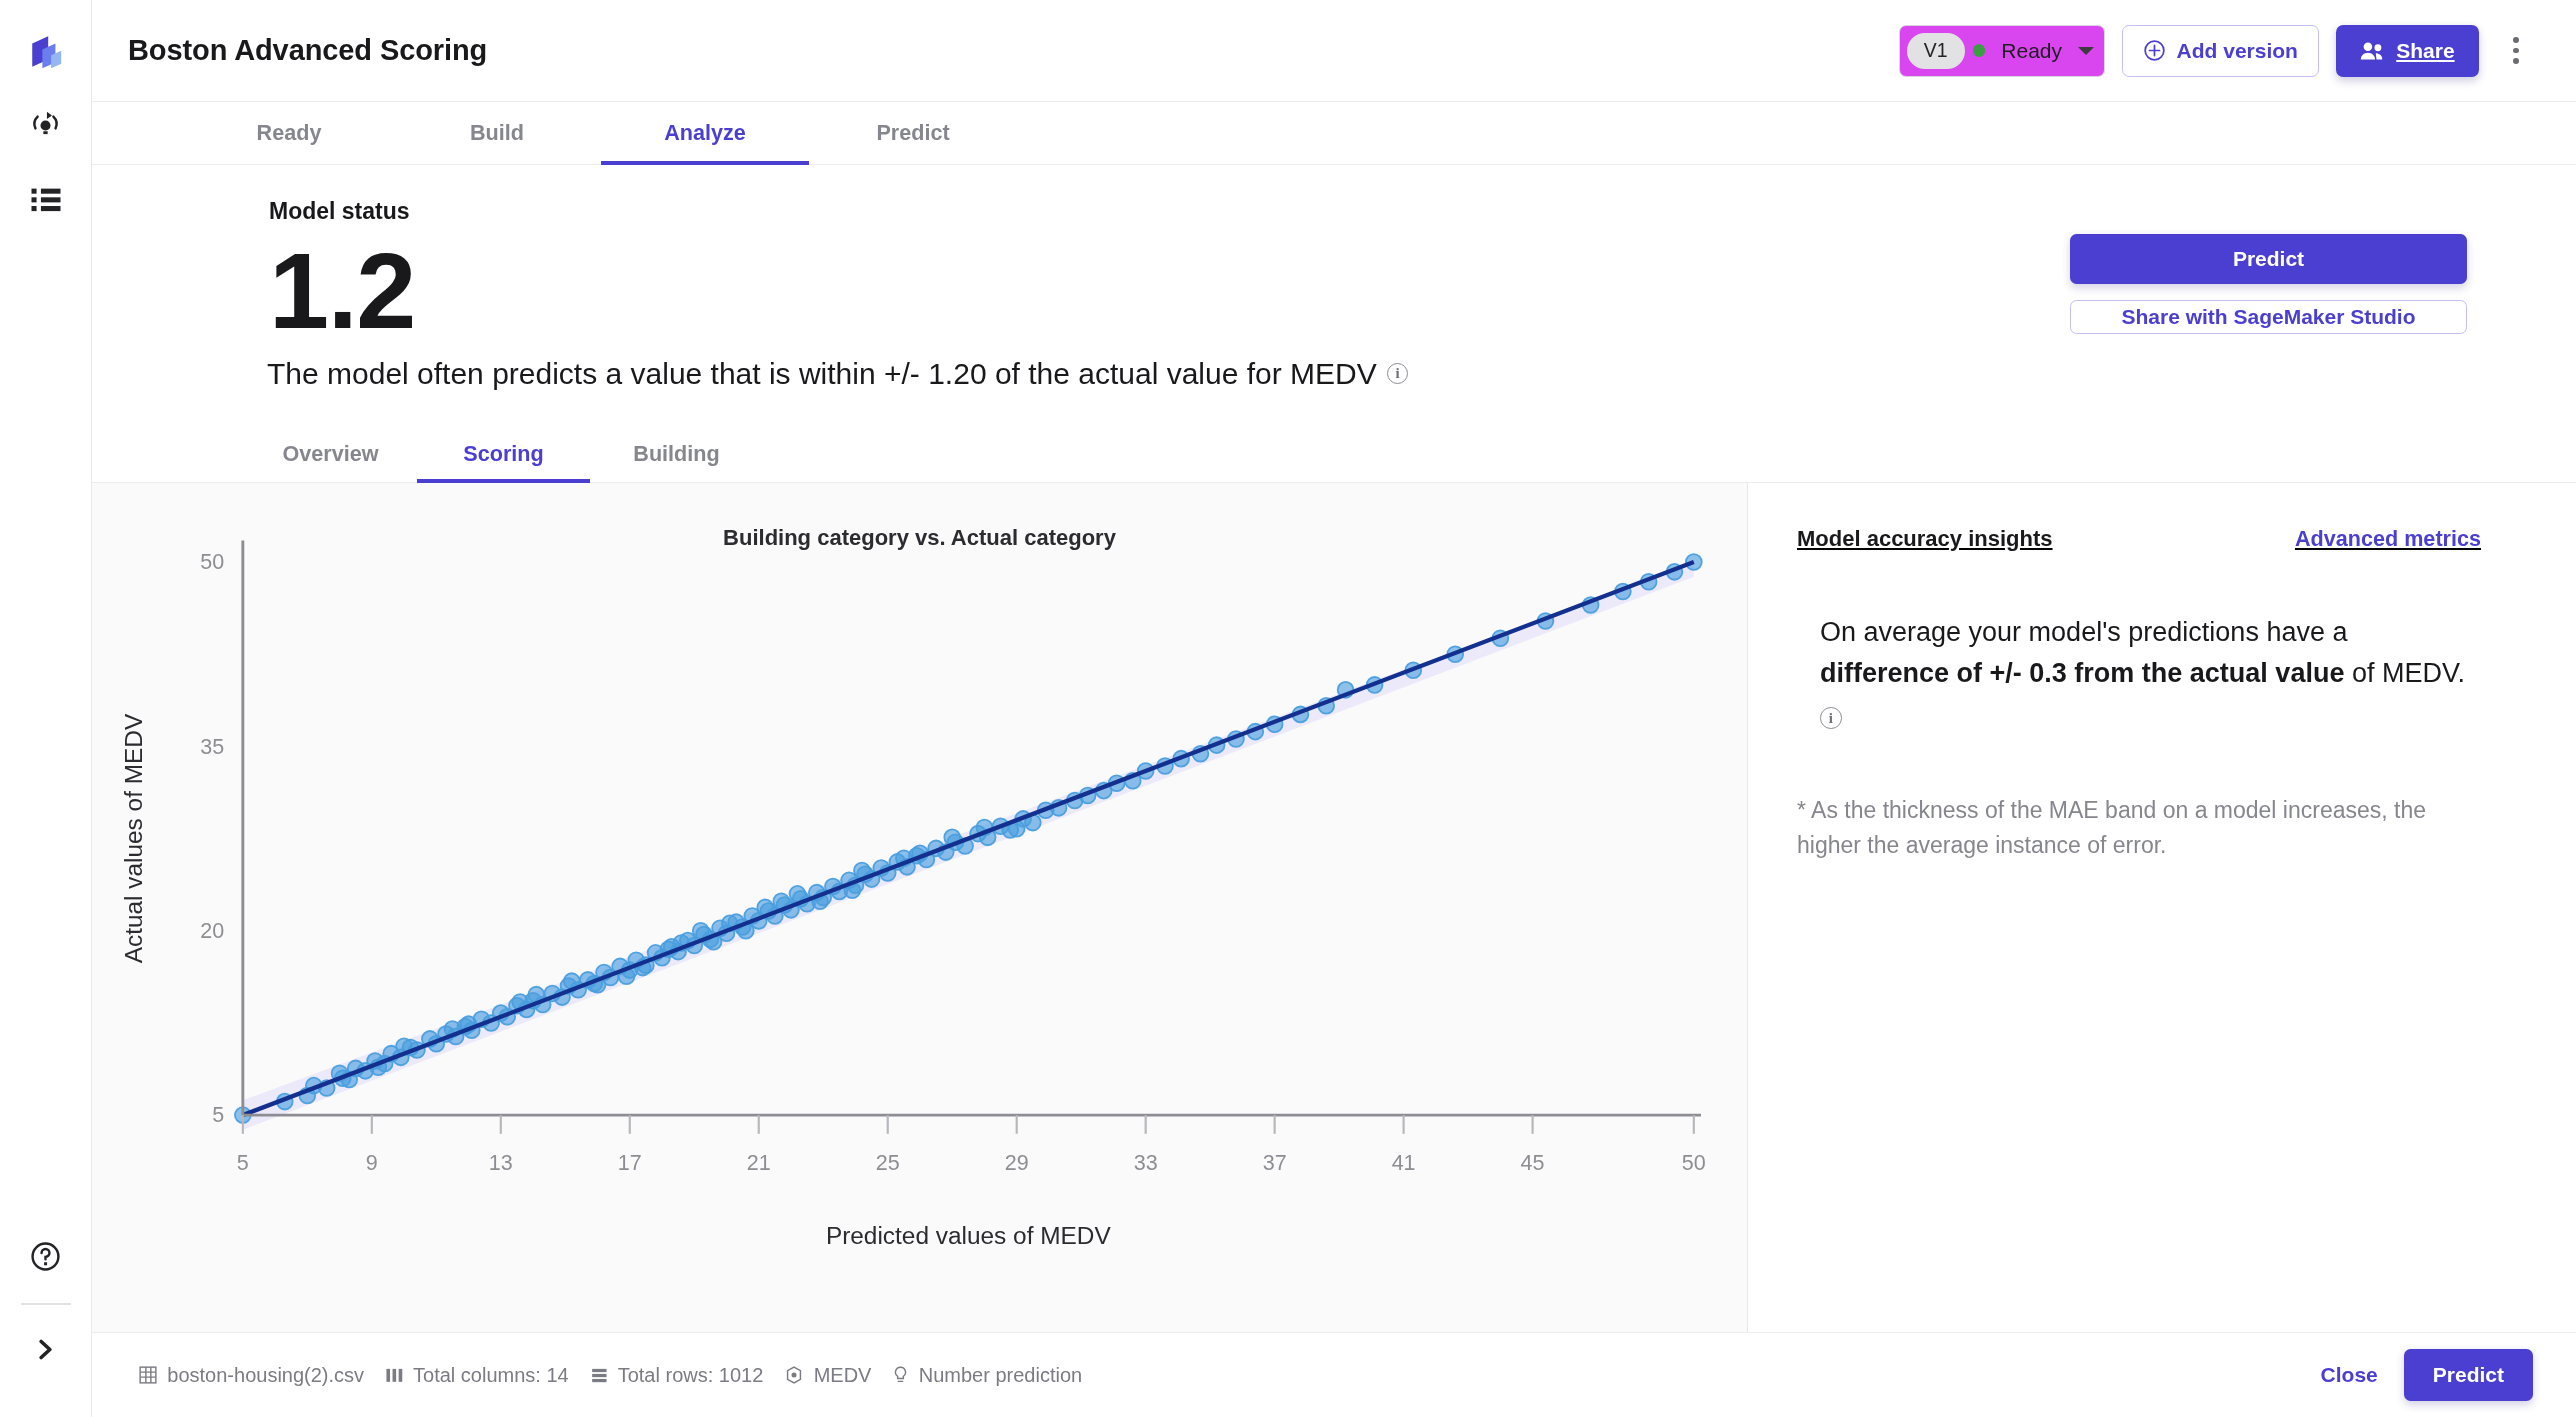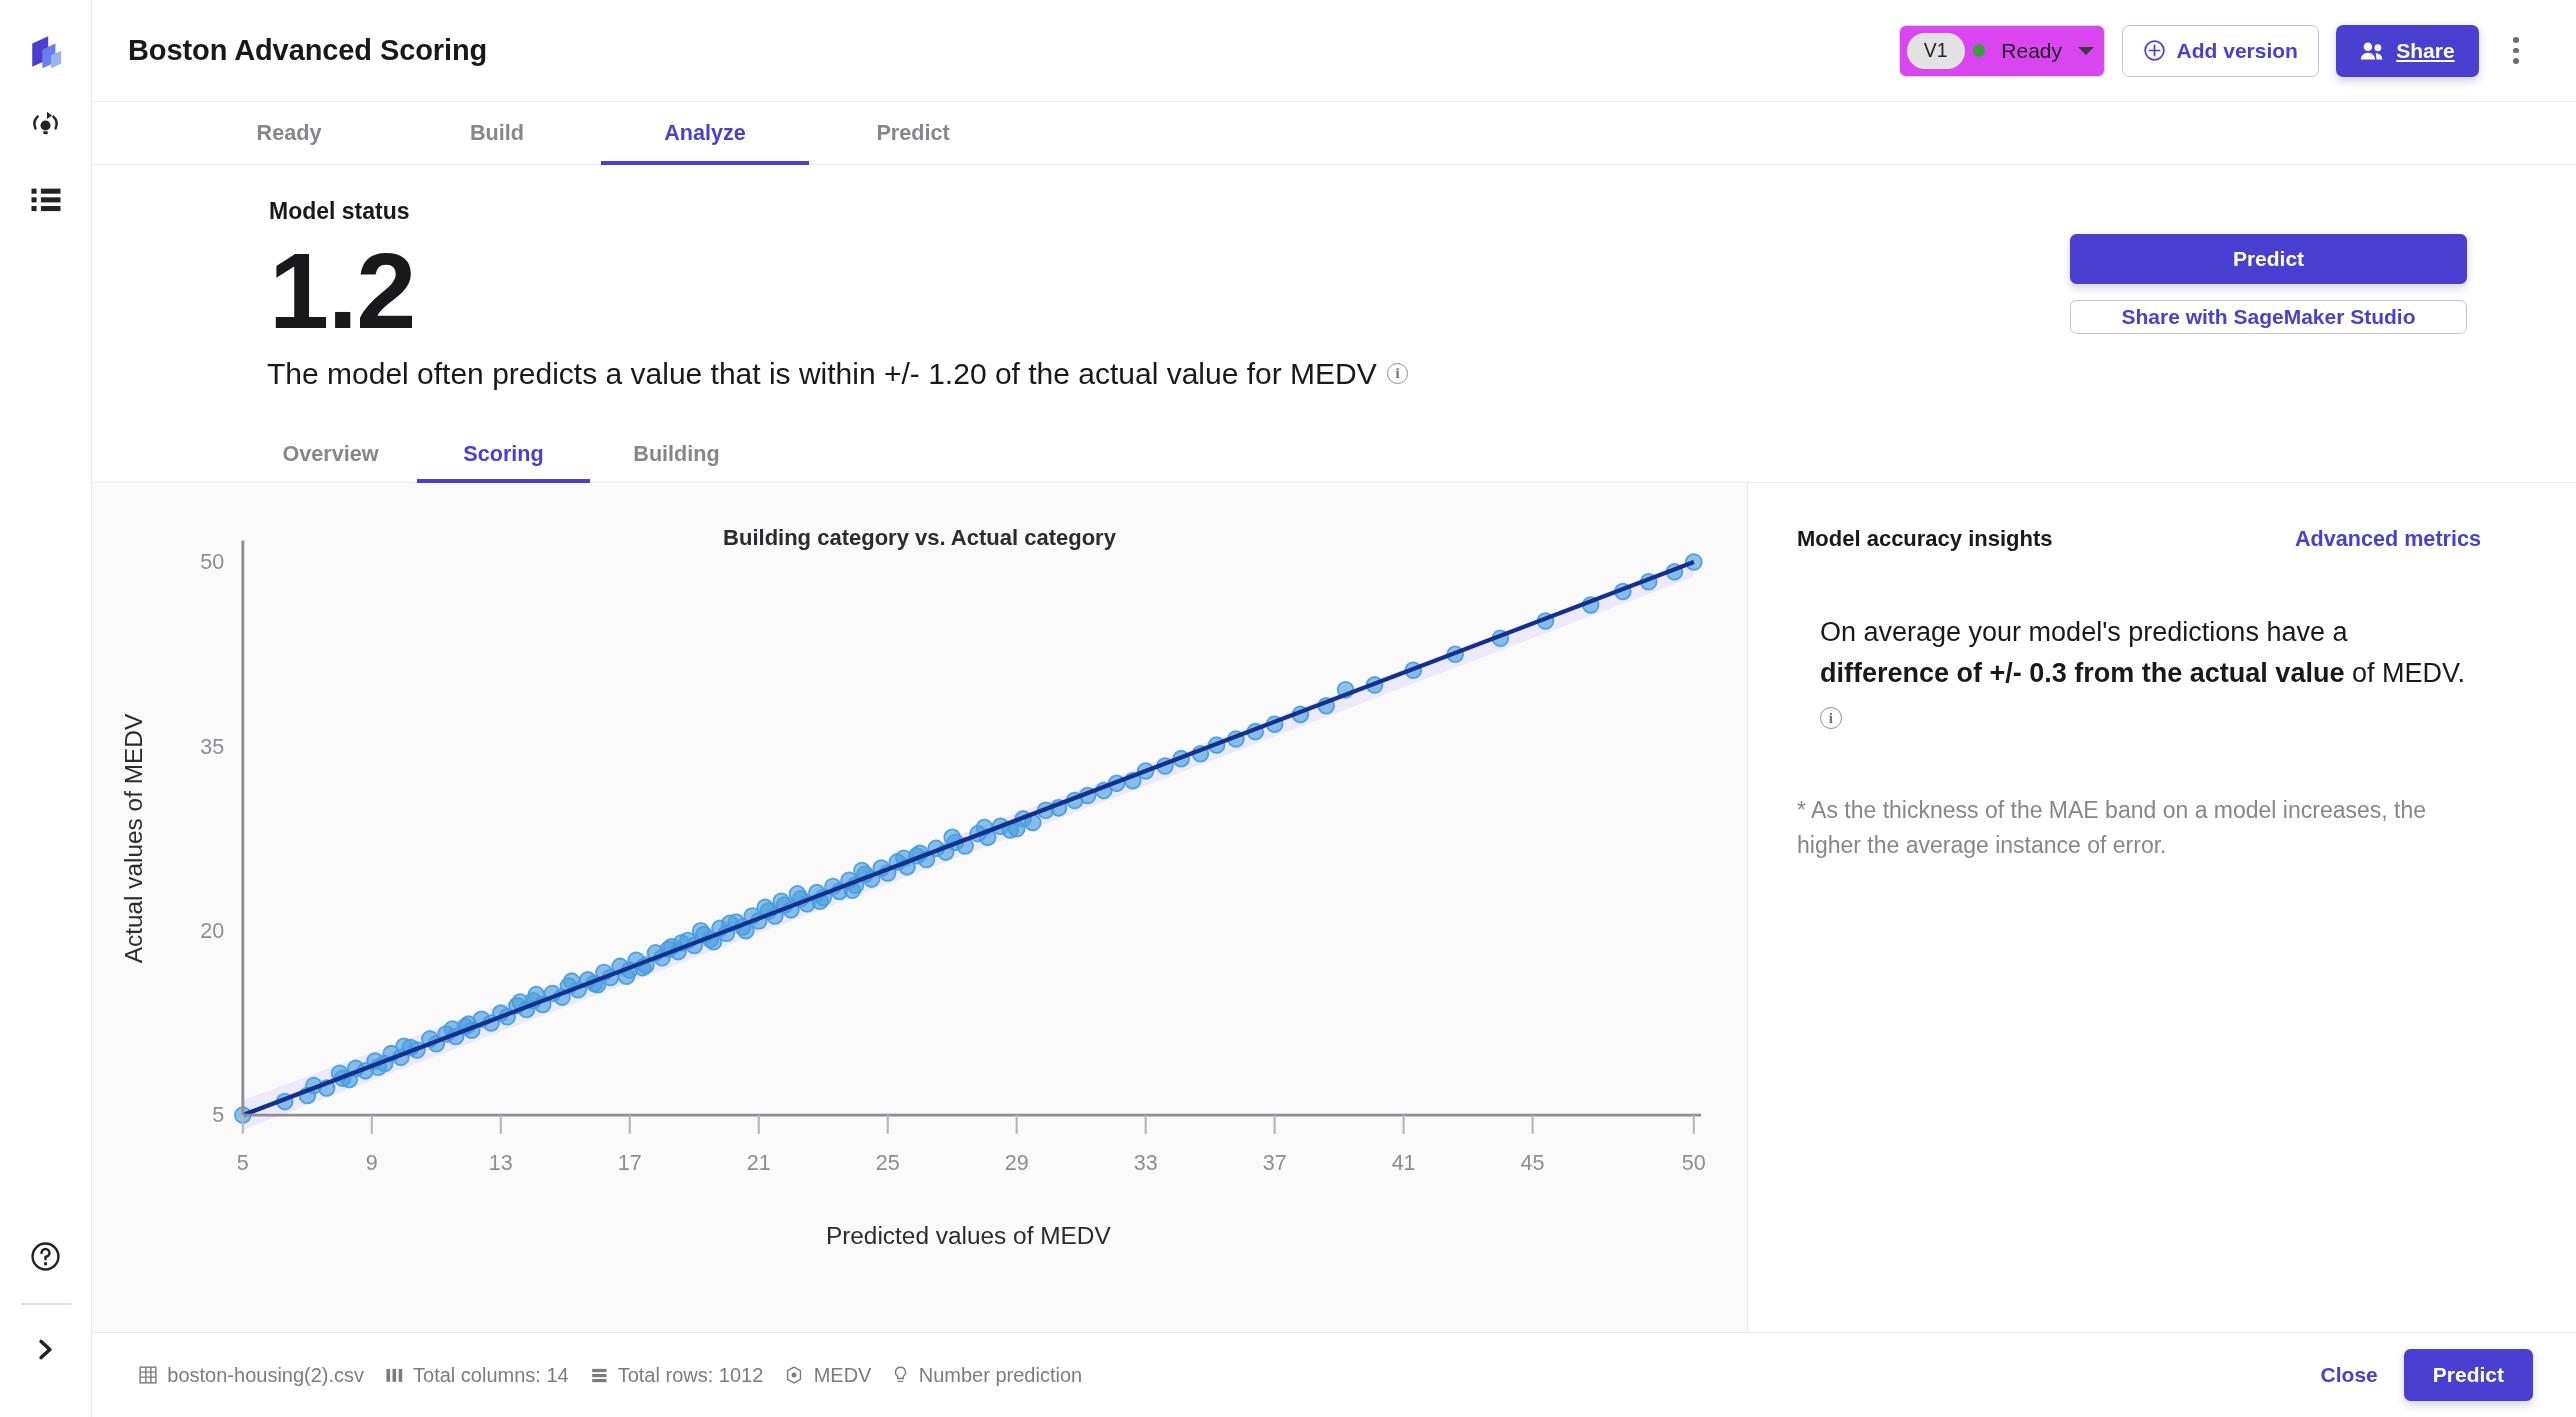--- a/index.html
+++ b/index.html
@@ -133,21 +133,21 @@
   .chart-pane {
     flex: 1 1 auto; background: #fafafb; border-right: 1.4px solid #e8e8ec;
     position: relative; min-width: 0;
   }
   .chart-title {
     text-align: center; font-size: 22px; font-weight: 700; color: #2b2b30; padding-top: 42px;
   }
   .chart-canvas { position: absolute; inset: 0; }
 
   .insight-pane { flex: 0 0 828px; background: #fff; padding: 43px 95px 0 49px; }
-  .insight-head { display: flex; align-items: baseline; }
+  .insight-head { display: flex; align-items: baseline; text-decoration: underline; }
   .insight-title { font-size: 22px; font-weight: 700; color: #19191c; }
   .insight-link { margin-left: auto; font-size: 21.6px; font-weight: 700; color: #4a3fd1; }
   .insight-body {
     margin-top: 60px; font-size: 27px; line-height: 1.52; color: #19191c; padding-left: 23px;
   }
   .insight-body b { font-weight: 700; }
   .insight-note {
     margin-top: 58px; font-size: 23px; line-height: 1.56; color: #86868e;
   }
 

